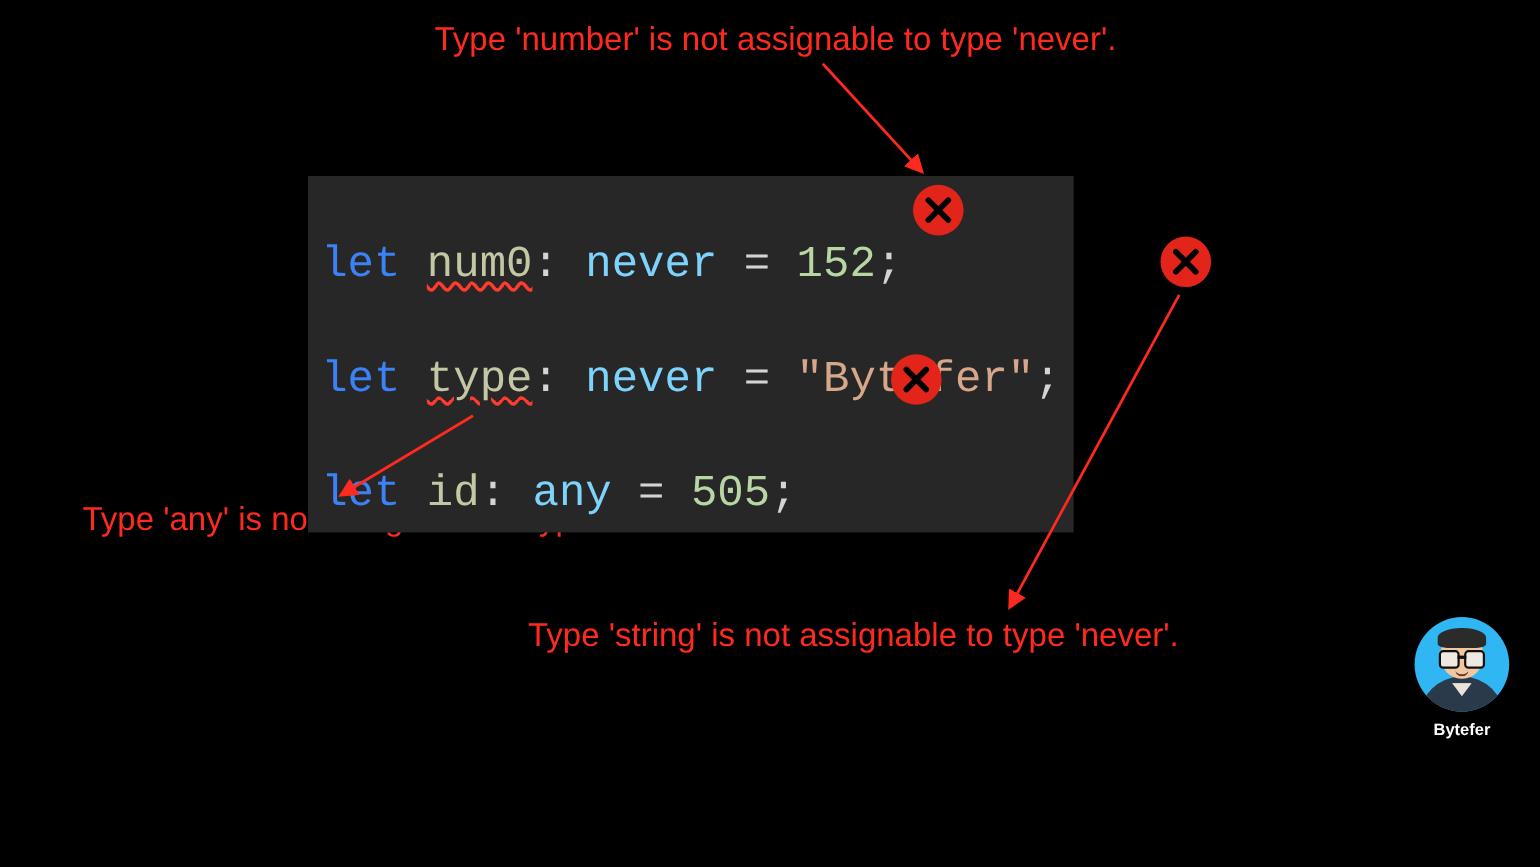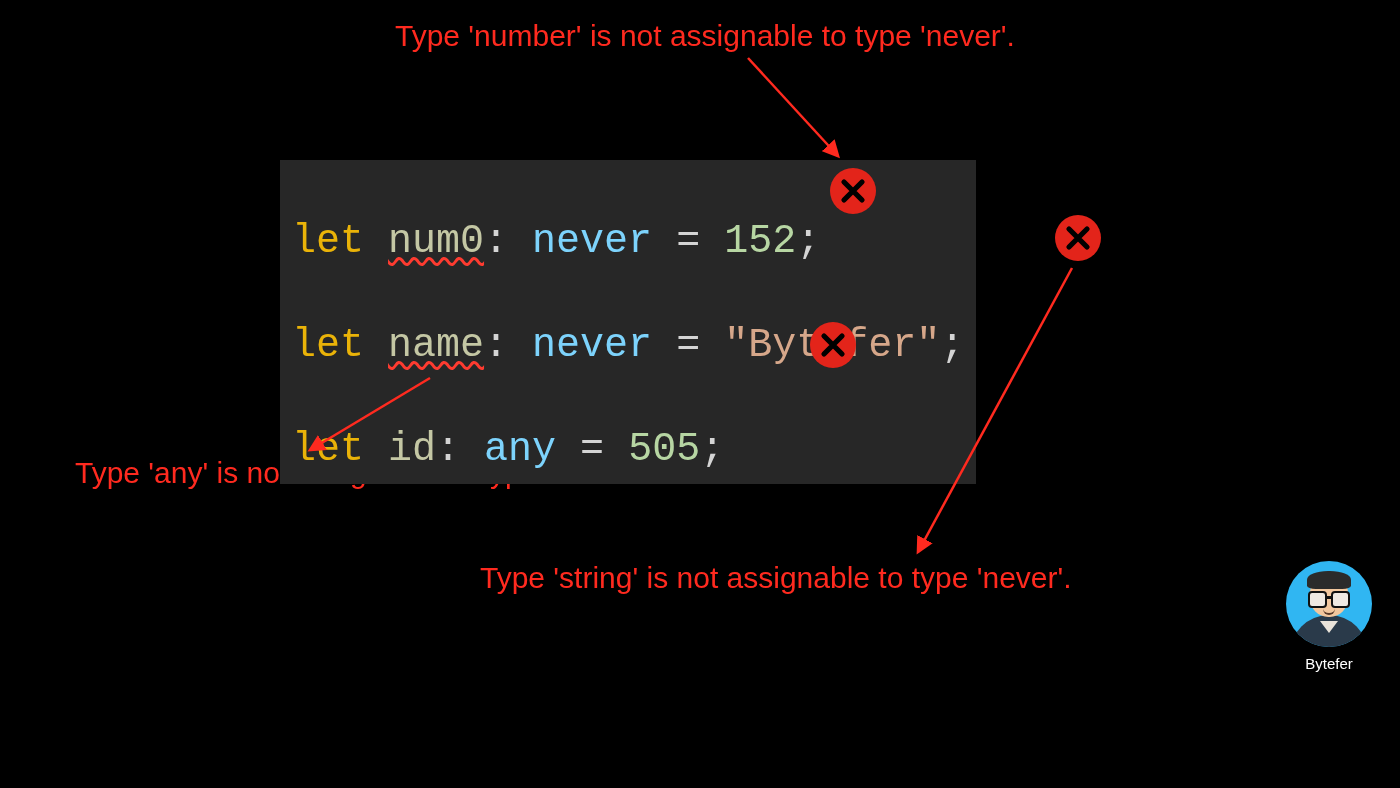--- a/index.html
+++ b/index.html
@@ -32,21 +32,21 @@
     font-size: 40px;
     line-height: 1.3;
     color: #d4d4d4;
     background: #272727;
     padding: 4px 12px 8px 12px;
   }
   .code .row {
     white-space: pre;
     position: relative;
   }
-  .t-keyword { color: #eab308; font-family: Liberation Mono, monospace; }
+  .t-keyword { color: #3b82f6; font-family: Liberation Mono, monospace; }
   .t-var     { color: #c4c7a4; }
   .t-type    { color: #7dd3fc; }
   .t-num     { color: #b7d6a3; }
   .t-str     { color: #d6a78a; }
   .t-punct   { color: #d4d4d4; }
 
   .err-underline {
     text-decoration-line: underline;
     text-decoration-style: wavy;
     text-decoration-color: #ff3b30;
@@ -177,39 +177,39 @@
     left: 50%;
     transform: translateX(-50%);
     width: 18px;
     height: 12px;
     background: #e9e3da;
     clip-path: polygon(0 0, 100% 0, 50% 100%);
   }
   .av-label {
     color: #fff;
     font-size: 15px;
-    font-weight: 400;
+    font-weight: 700;
   }
 </style>
 </head>
 <body>
 
 <div class="stage">
 
   <div class="annot" style="left:395px; top:18px;">Type 'number' is not assignable to type 'never'.</div>
 
   <div class="annot" style="left:75px; top:455px;">Type 'any' is not assignable to type 'never'.</div>
 
   <div class="annot" style="left:480px; top:560px;">Type 'string' is not assignable to type 'never'.</div>
 
   <div class="code">
     <div class="row">
 <span class="t-keyword">let</span> <span class="t-var err-underline">num0</span><span class="t-punct">:</span> <span class="t-type">never</span> <span class="t-punct">=</span> <span class="t-num">152</span><span class="t-punct">;</span></div>
     <div class="row">
-<span class="t-keyword">let</span> <span class="t-var err-underline">name</span><span class="t-punct">:</span> <span class="t-type">never</span> <span class="t-punct">=</span> <span class="t-str">"Bytefer"</span><span class="t-punct">;</span></div>
+<span class="t-keyword">let</span> <span class="t-var err-underline">type</span><span class="t-punct">:</span> <span class="t-type">never</span> <span class="t-punct">=</span> <span class="t-str">"Bytefer"</span><span class="t-punct">;</span></div>
     <div class="row">
 <span class="t-keyword">let</span> <span class="t-var">id</span><span class="t-punct">:</span> <span class="t-type">any</span> <span class="t-punct">=</span> <span class="t-num">505</span><span class="t-punct">;</span></div>
   </div>
 
   <div class="xbadge" style="left:830px; top:168px;">
     <svg viewBox="0 0 40 40">
         <path d="M8 8 L32 32 M32 8 L8 32"></path>
       </svg>
   </div>
   <div class="xbadge" style="left:1055px; top:215px;">

